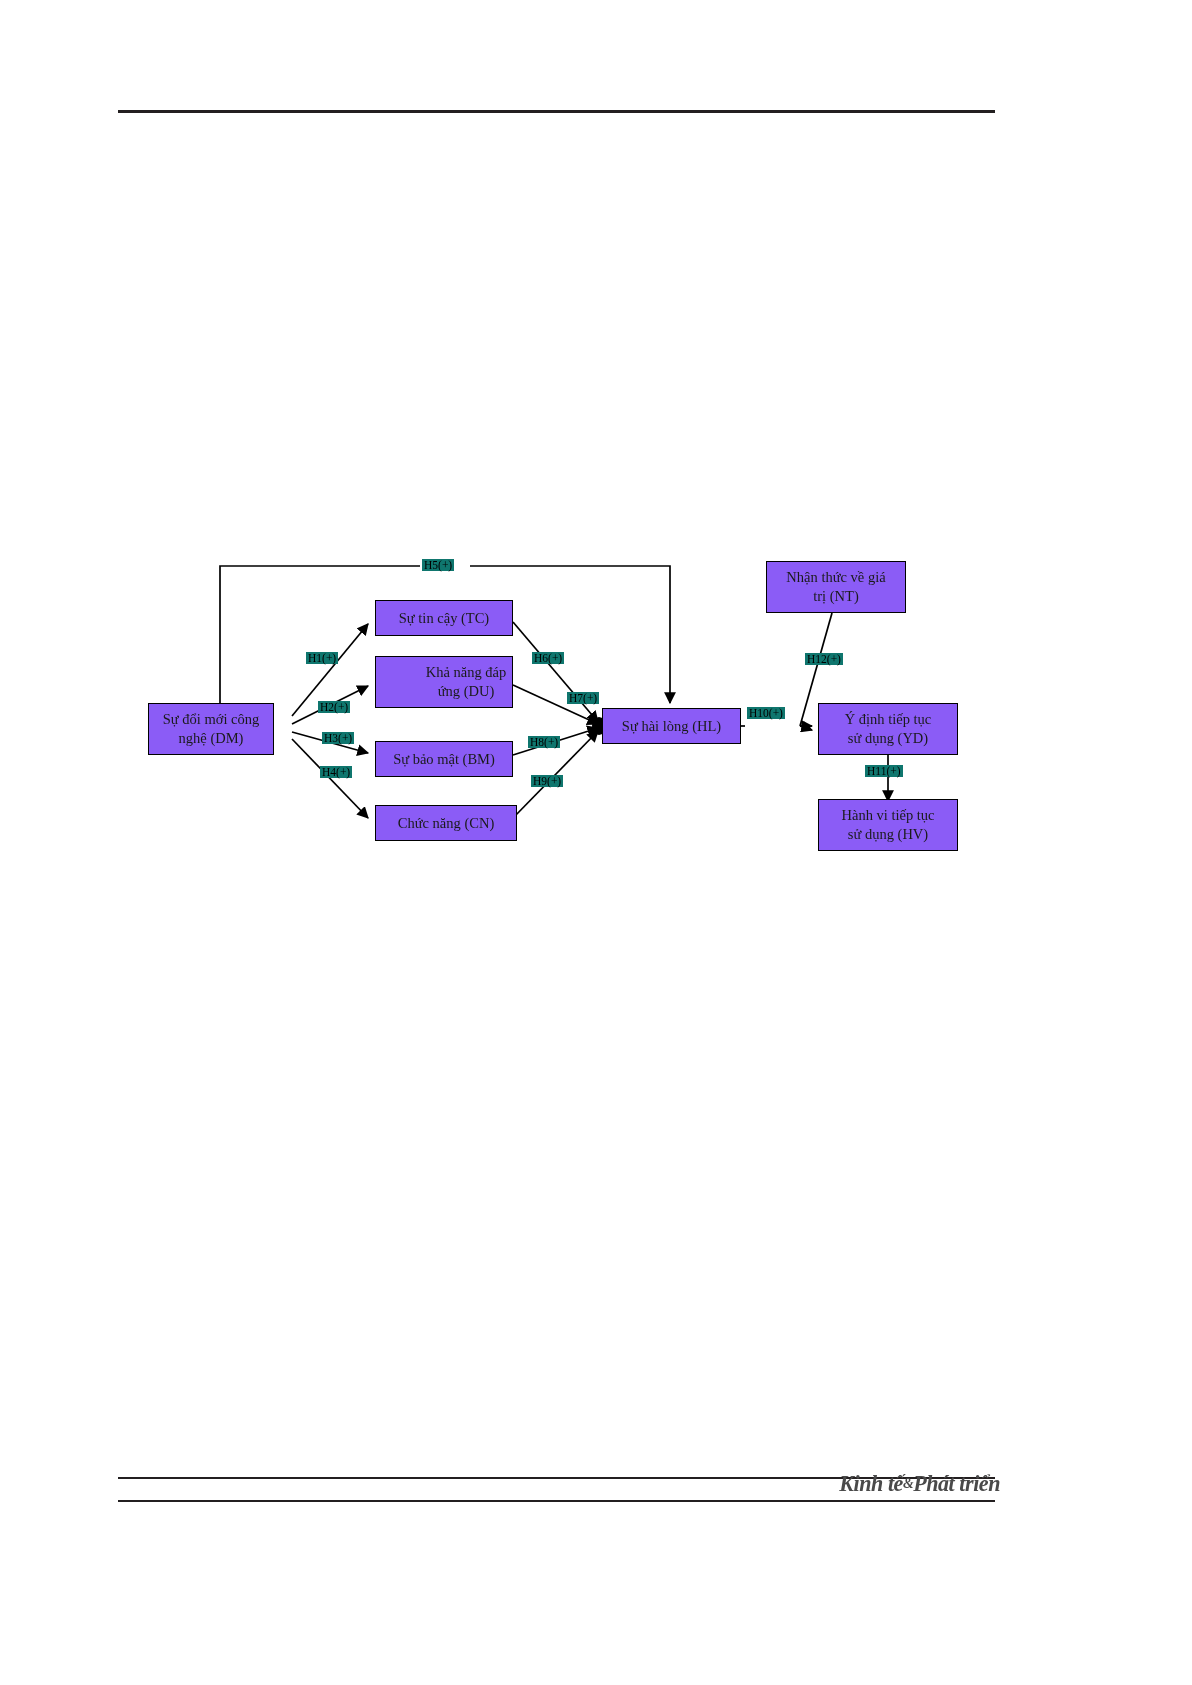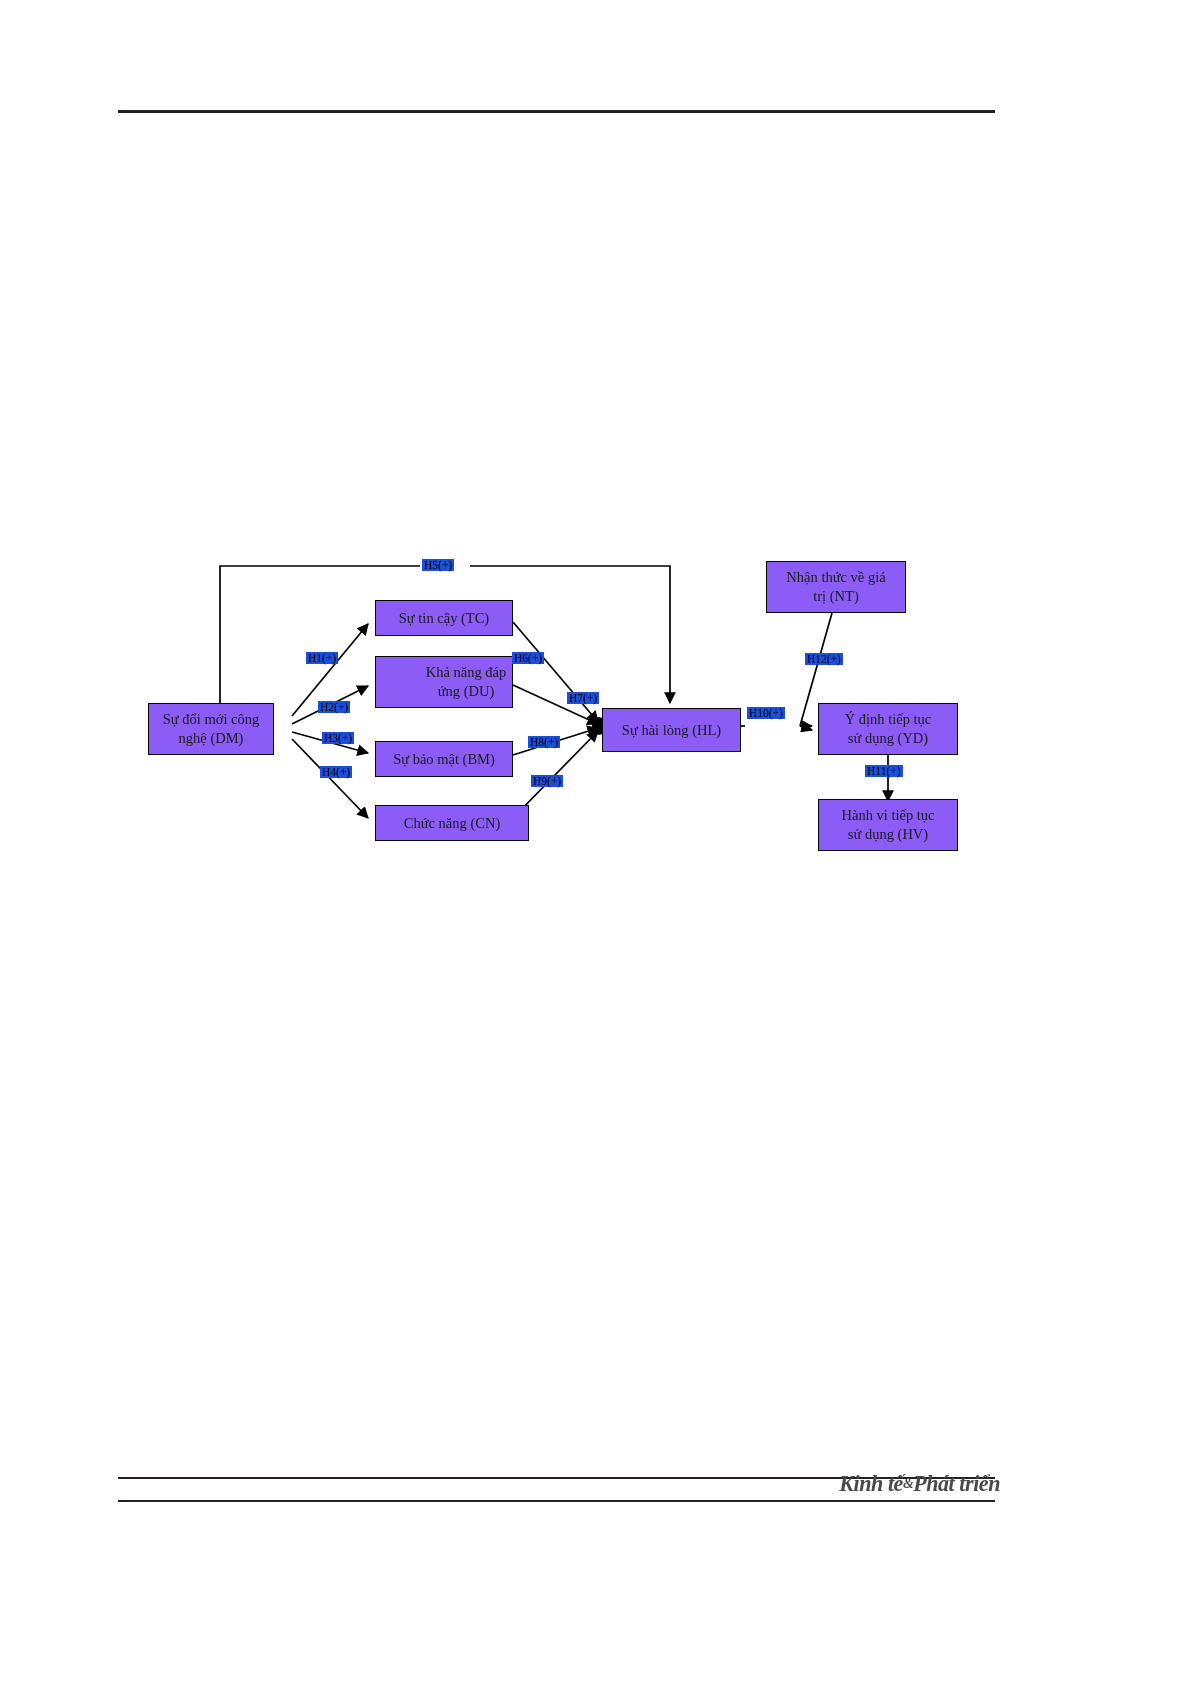--- a/index.html
+++ b/index.html
@@ -50,43 +50,43 @@
     padding:2px 4px;
     z-index:3;
   }
   .node span{display:block;}
 
   
   #node-dm   {left:148px; top:163px; width:126px; height:52px;}
   #node-tc   {left:375px; top:60px;  width:138px; height:36px;}
   #node-du   {left:375px; top:116px; width:138px; height:52px;padding-left:48px;}
   #node-bm   {left:375px; top:201px; width:138px; height:36px;}
-  #node-cn   {left:375px; top:265px; width:154px; height:36px;}
-  #node-hl   {left:602px; top:168px; width:139px; height:44px;}
+  #node-cn   {left:375px; top:265px; width:142px; height:36px;}
+  #node-hl   {left:602px; top:168px; width:139px; height:36px;}
   #node-nt   {left:766px; top:21px;  width:140px; height:52px;}
   #node-yd   {left:818px; top:163px; width:140px; height:52px;}
   #node-hv   {left:818px; top:259px; width:140px; height:52px;}
 
   
   .hlabel{
     position:absolute;
     font-size:11.5px;
     color:#000;
     white-space:nowrap;
-    background:#1d4ed8;
+    background:#0f766e;
     padding:0 2px;
     z-index:4;
     font-family:"Liberation Serif","DejaVu Serif",serif;
   }
   #lab-h1 {left:306px; top:112px;}
   #lab-h2 {left:318px; top:161px;}
   #lab-h3 {left:322px; top:192px;}
   #lab-h4 {left:320px; top:226px;}
   #lab-h5 {left:422px; top:19px;}
-  #lab-h6 {left:512px; top:112px;}
+  #lab-h6 {left:532px; top:112px;}
   #lab-h7 {left:527px; top:152px;margin-left:40px;}
   #lab-h8 {left:528px; top:196px;}
   #lab-h9 {left:531px; top:235px;}
   #lab-h10{left:747px; top:167px;}
   #lab-h11{left:865px; top:225px;}
   #lab-h12{left:805px; top:113px;}
 </style>
 </head>
 <body>
 

